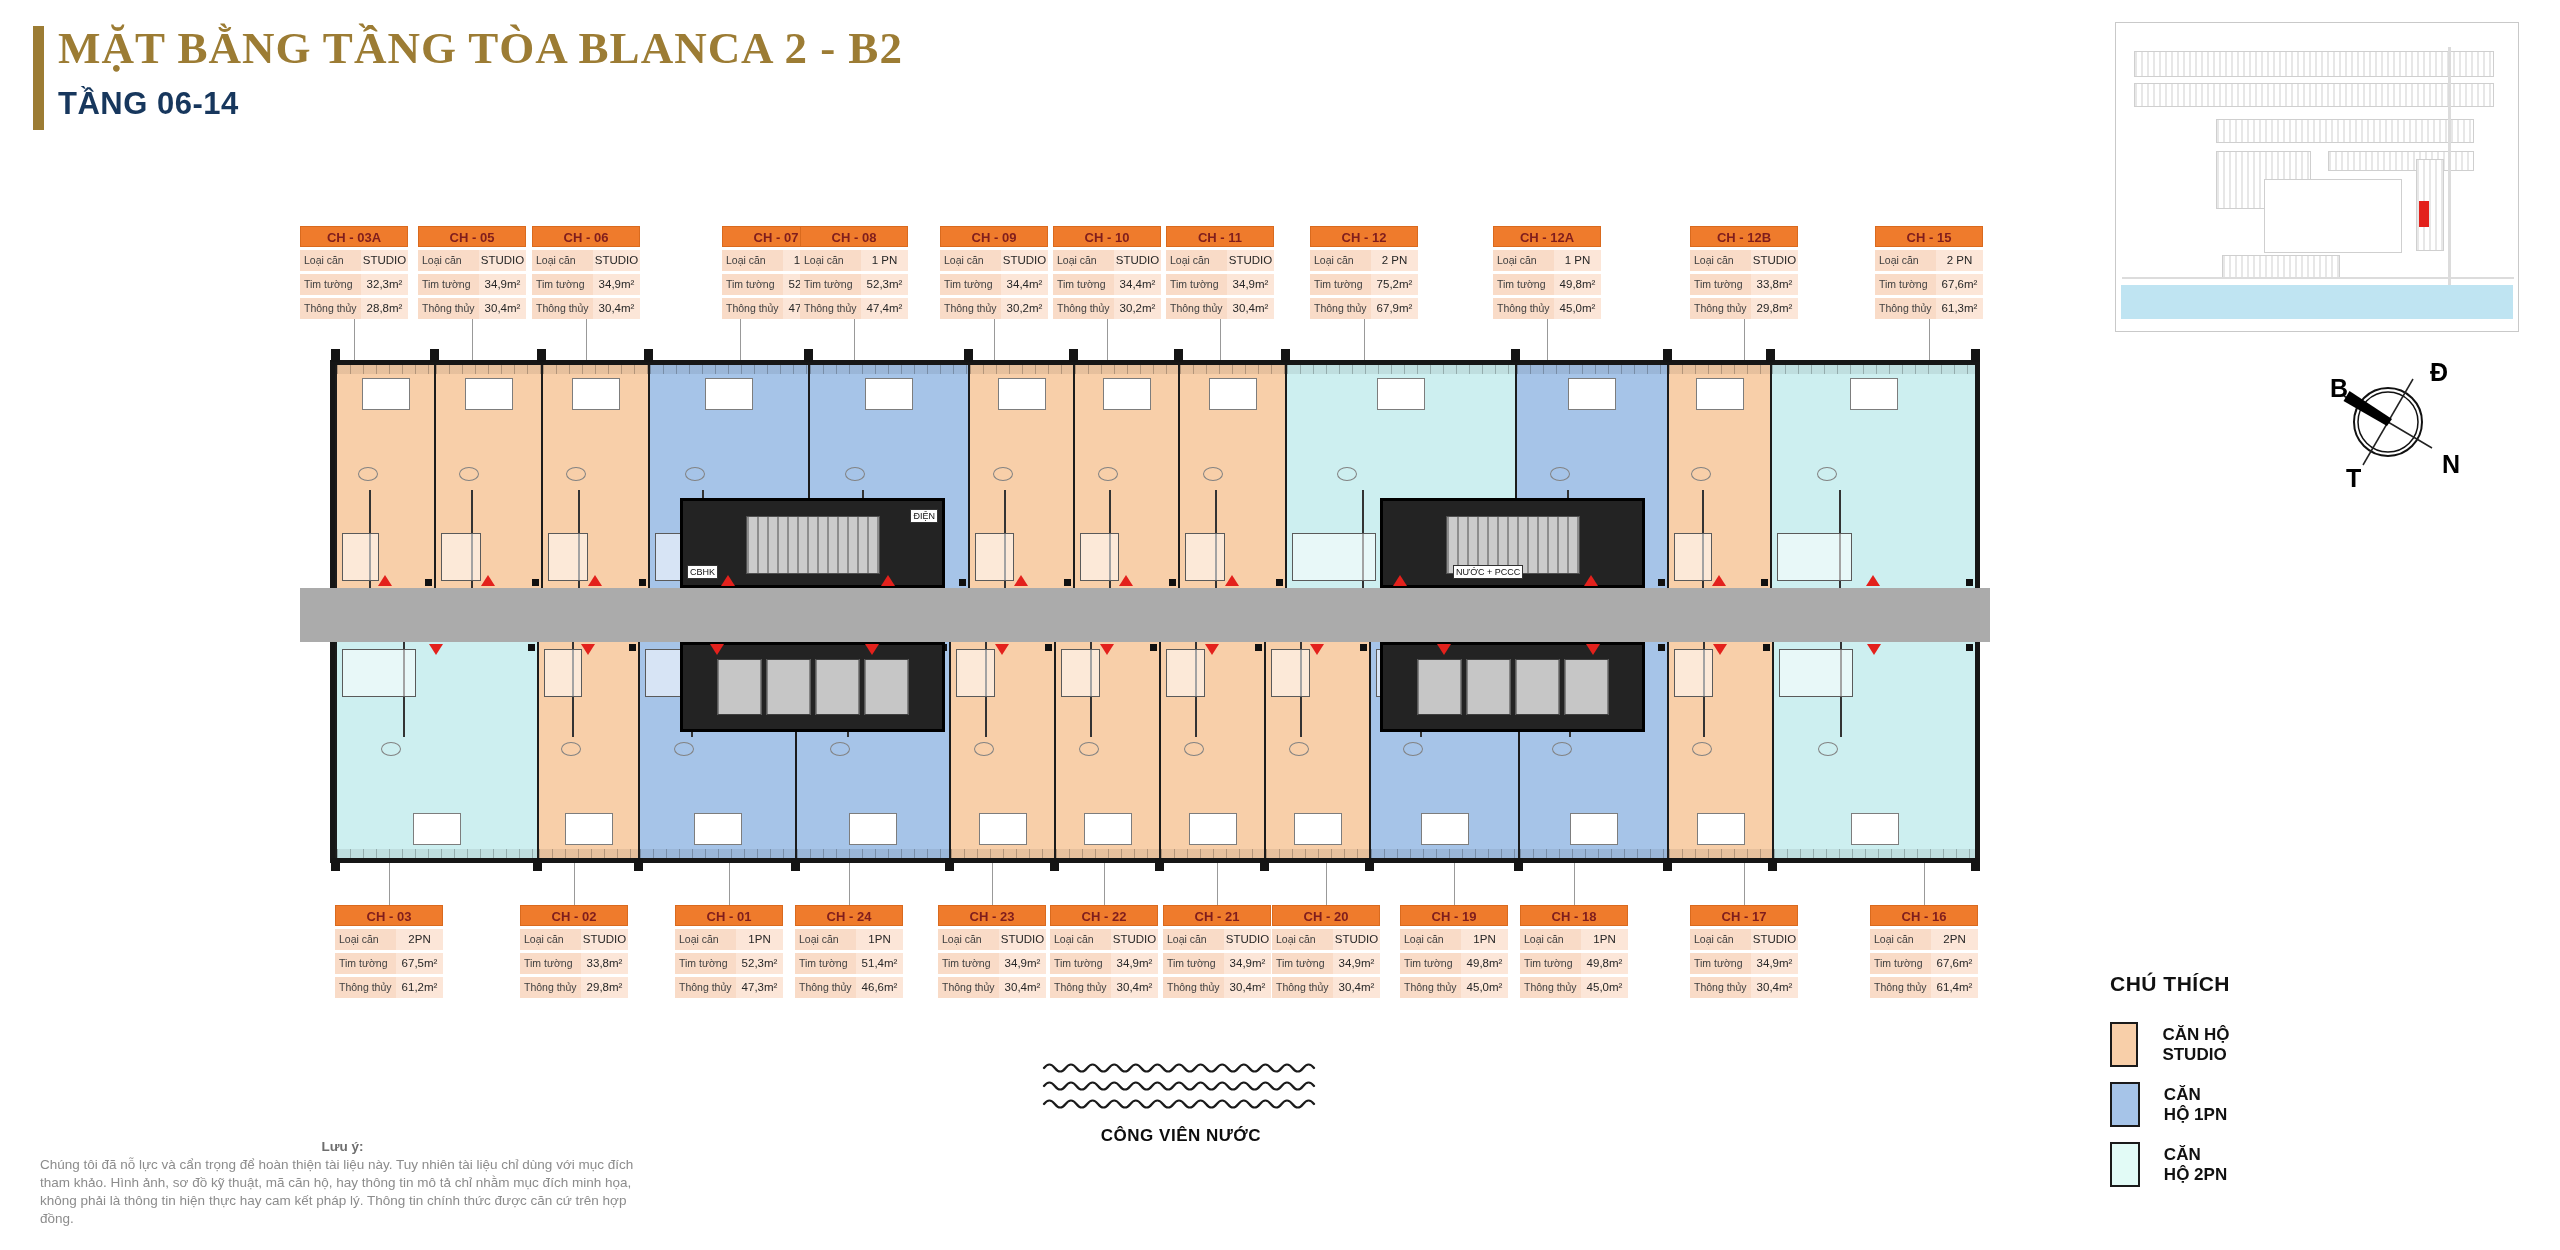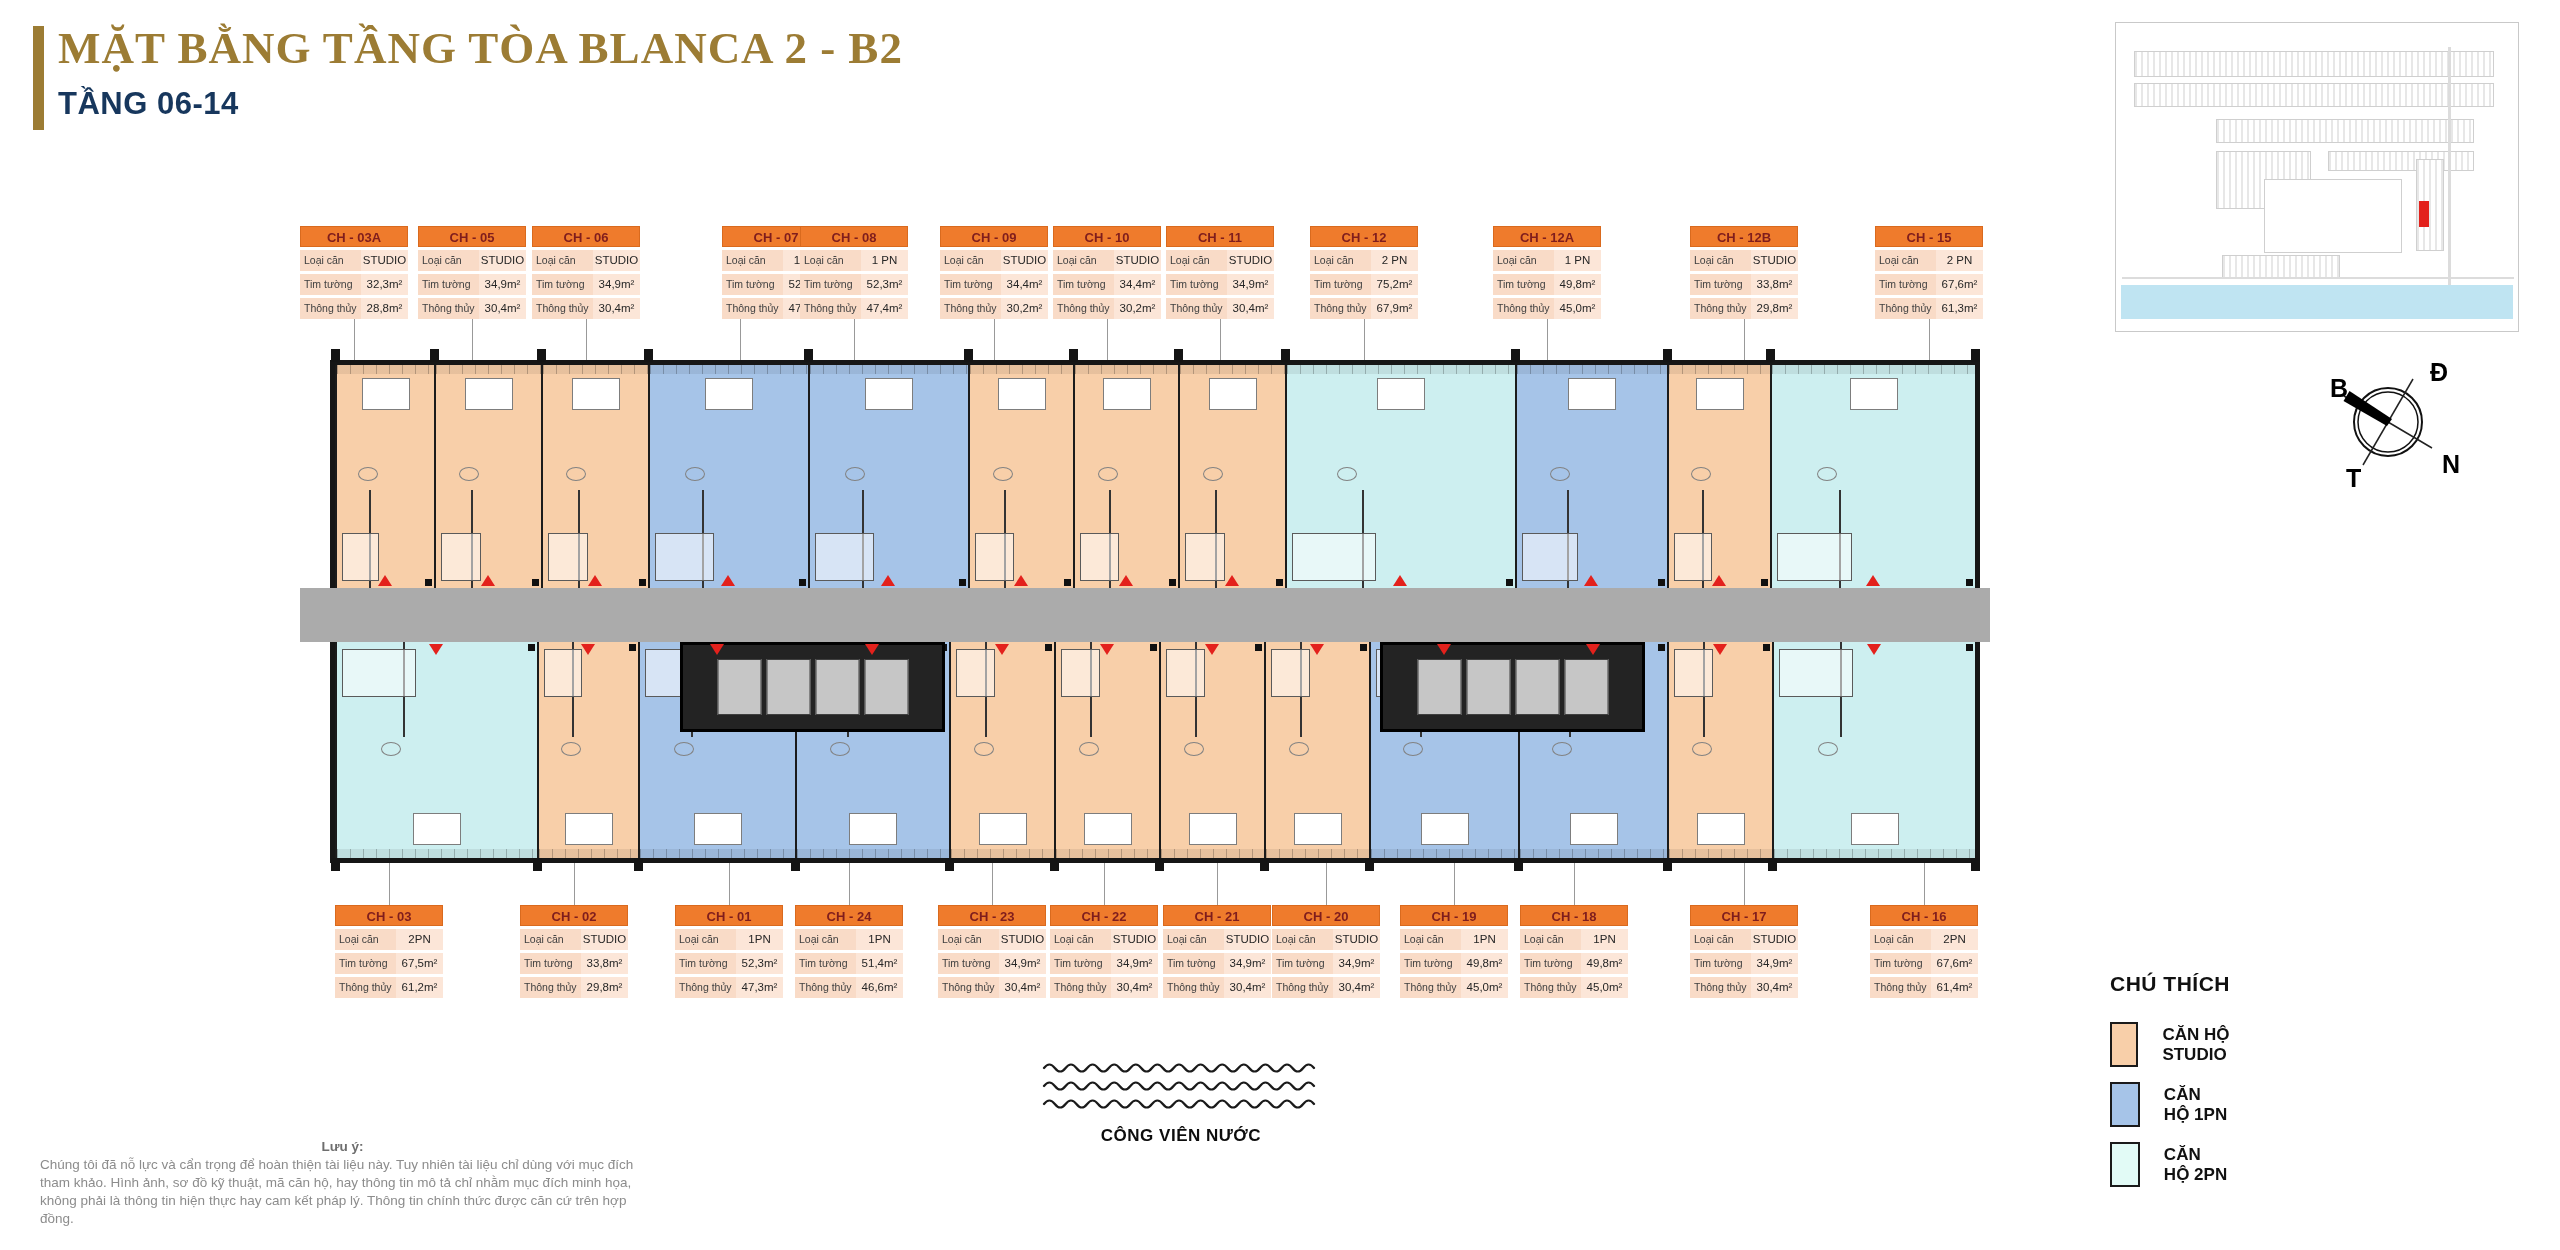--- a/index.html
+++ b/index.html
@@ -782,28 +782,37 @@
     <div class="tick" style="left: 945px; top: 858px;"></div>
     <div class="tick" style="left: 1050px; top: 858px;"></div>
     <div class="tick" style="left: 1155px; top: 858px;"></div>
     <div class="tick" style="left: 1260px; top: 858px;"></div>
     <div class="tick" style="left: 1365px; top: 858px;"></div>
     <div class="tick" style="left: 1514px; top: 858px;"></div>
     <div class="tick" style="left: 1663px; top: 858px;"></div>
     <div class="tick" style="left: 1768px; top: 858px;"></div>
     <div class="tick" style="left: 1971px; top: 858px;"></div>
     <div class="corridor"></div>
+    <div class="core" style="left: 680px; top: 498px; width: 265px; height: 90px;">
+      <div class="stair"></div>
+      <div class="chip" style="right: 4px; top: 8px;">ĐIỆN</div>
+      <div class="chip" style="left: 4px; bottom: 6px;">CBHK</div>
+    </div>
     <div class="core" style="left: 680px; top: 642px; width: 265px; height: 90px;">
       <div class="liftrow">
         <div class="lift"></div>
         <div class="lift"></div>
         <div class="lift"></div>
         <div class="lift"></div>
       </div>
     </div>
+    <div class="core" style="left: 1380px; top: 498px; width: 265px; height: 90px;">
+      <div class="stair"></div>
+      <div class="chip" style="left: 70px; bottom: 6px;">NƯỚC + PCCC</div>
+    </div>
     <div class="core" style="left: 1380px; top: 642px; width: 265px; height: 90px;">
       <div class="liftrow">
         <div class="lift"></div>
         <div class="lift"></div>
         <div class="lift"></div>
         <div class="lift"></div>
       </div>
     </div>
   </div>
 

